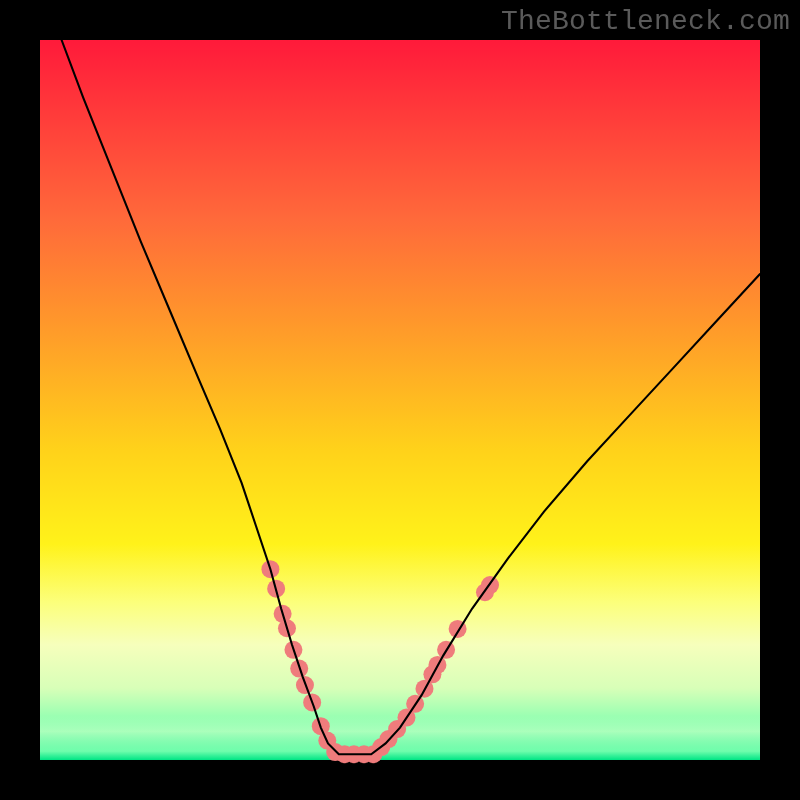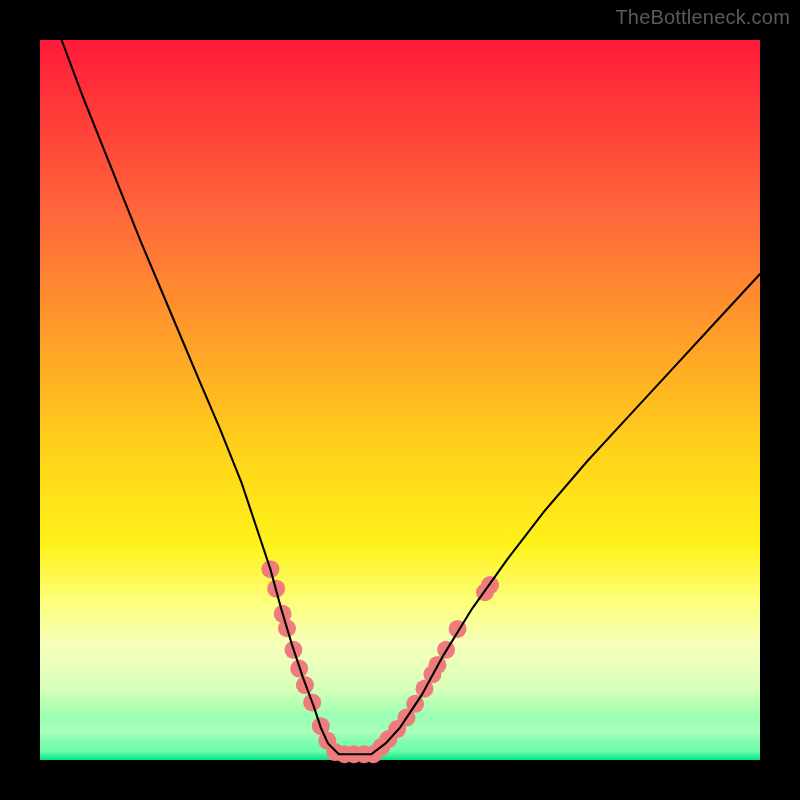--- a/index.html
+++ b/index.html
@@ -51,22 +51,23 @@
       rgba(220,255,200,0.5) 35%,
       rgba(120,255,175,0.9) 80%,
       #00e585 100%
     );
   }
   .watermark {
     position: absolute;
     top: 6px;
     right: 10px;
     color: #5a5a5a;
-    font-size: 20px;
+    font-size: 28px;
     letter-spacing: 0.2px;
+    font-family: Liberation Mono, monospace;
   }
   svg.curve-layer {
     position: absolute;
     left: 40px;
     top: 40px;
     width: 720px;
     height: 720px;
     overflow: visible;
   }
 </style>

